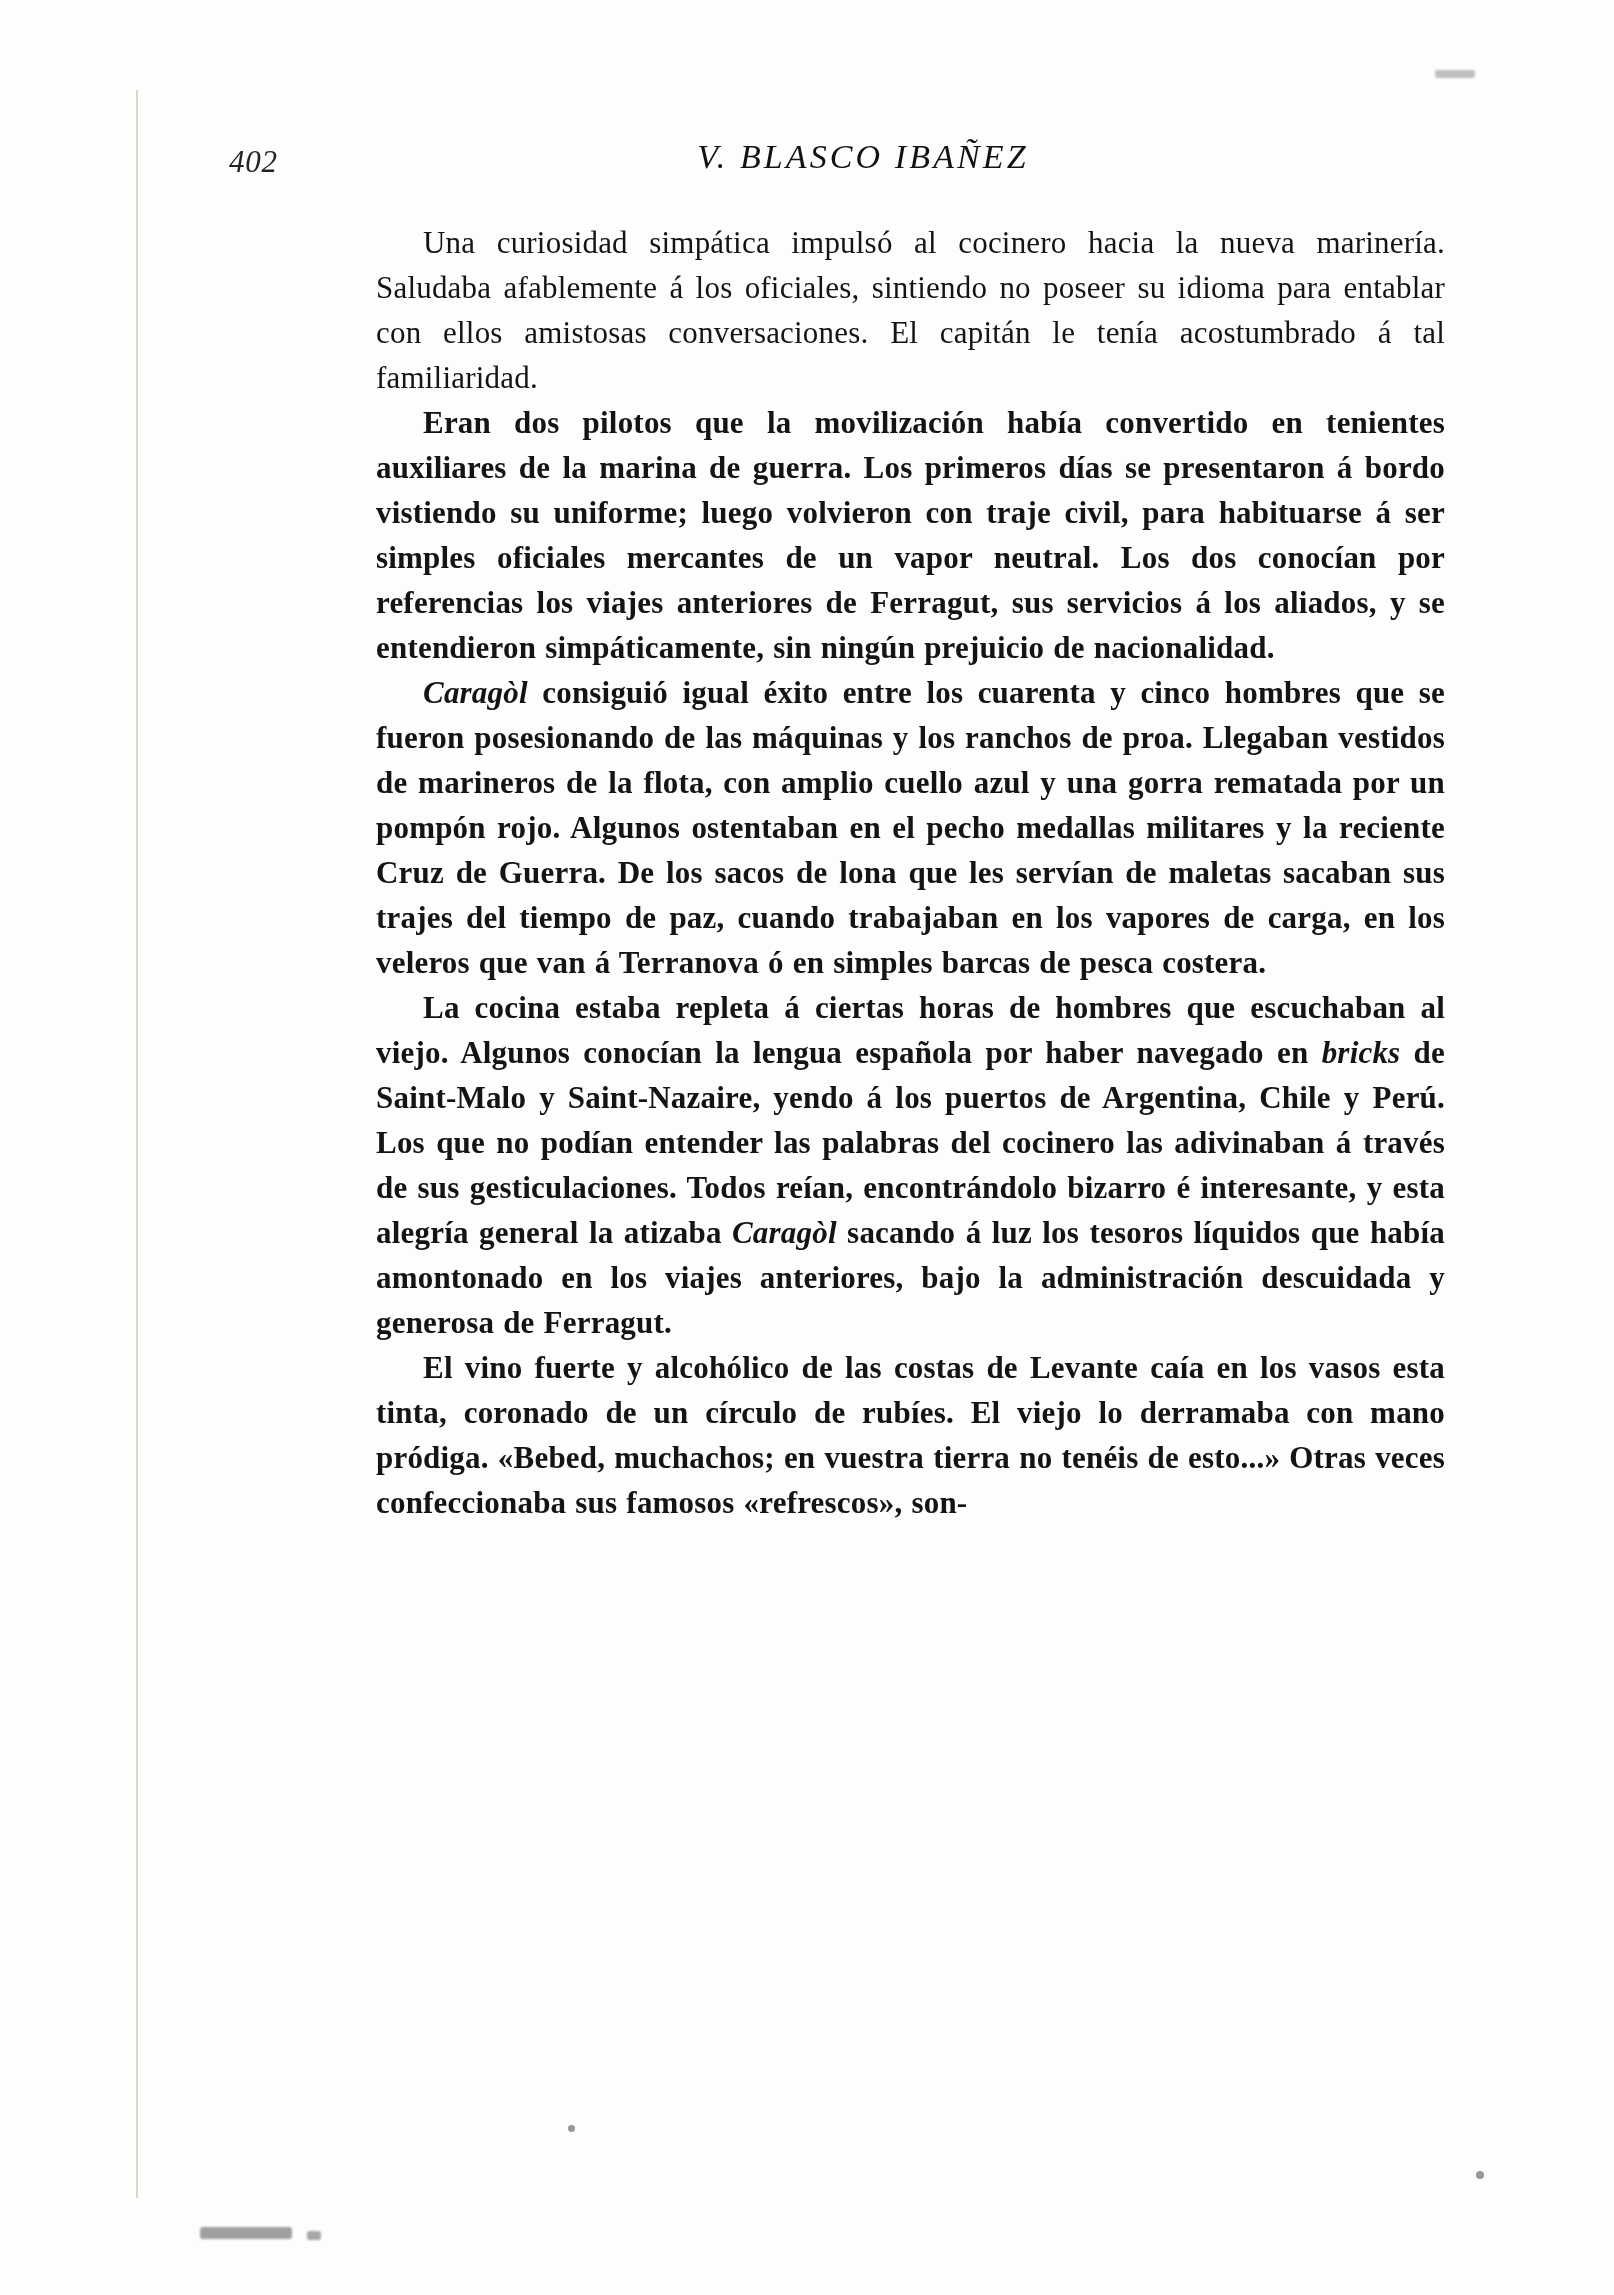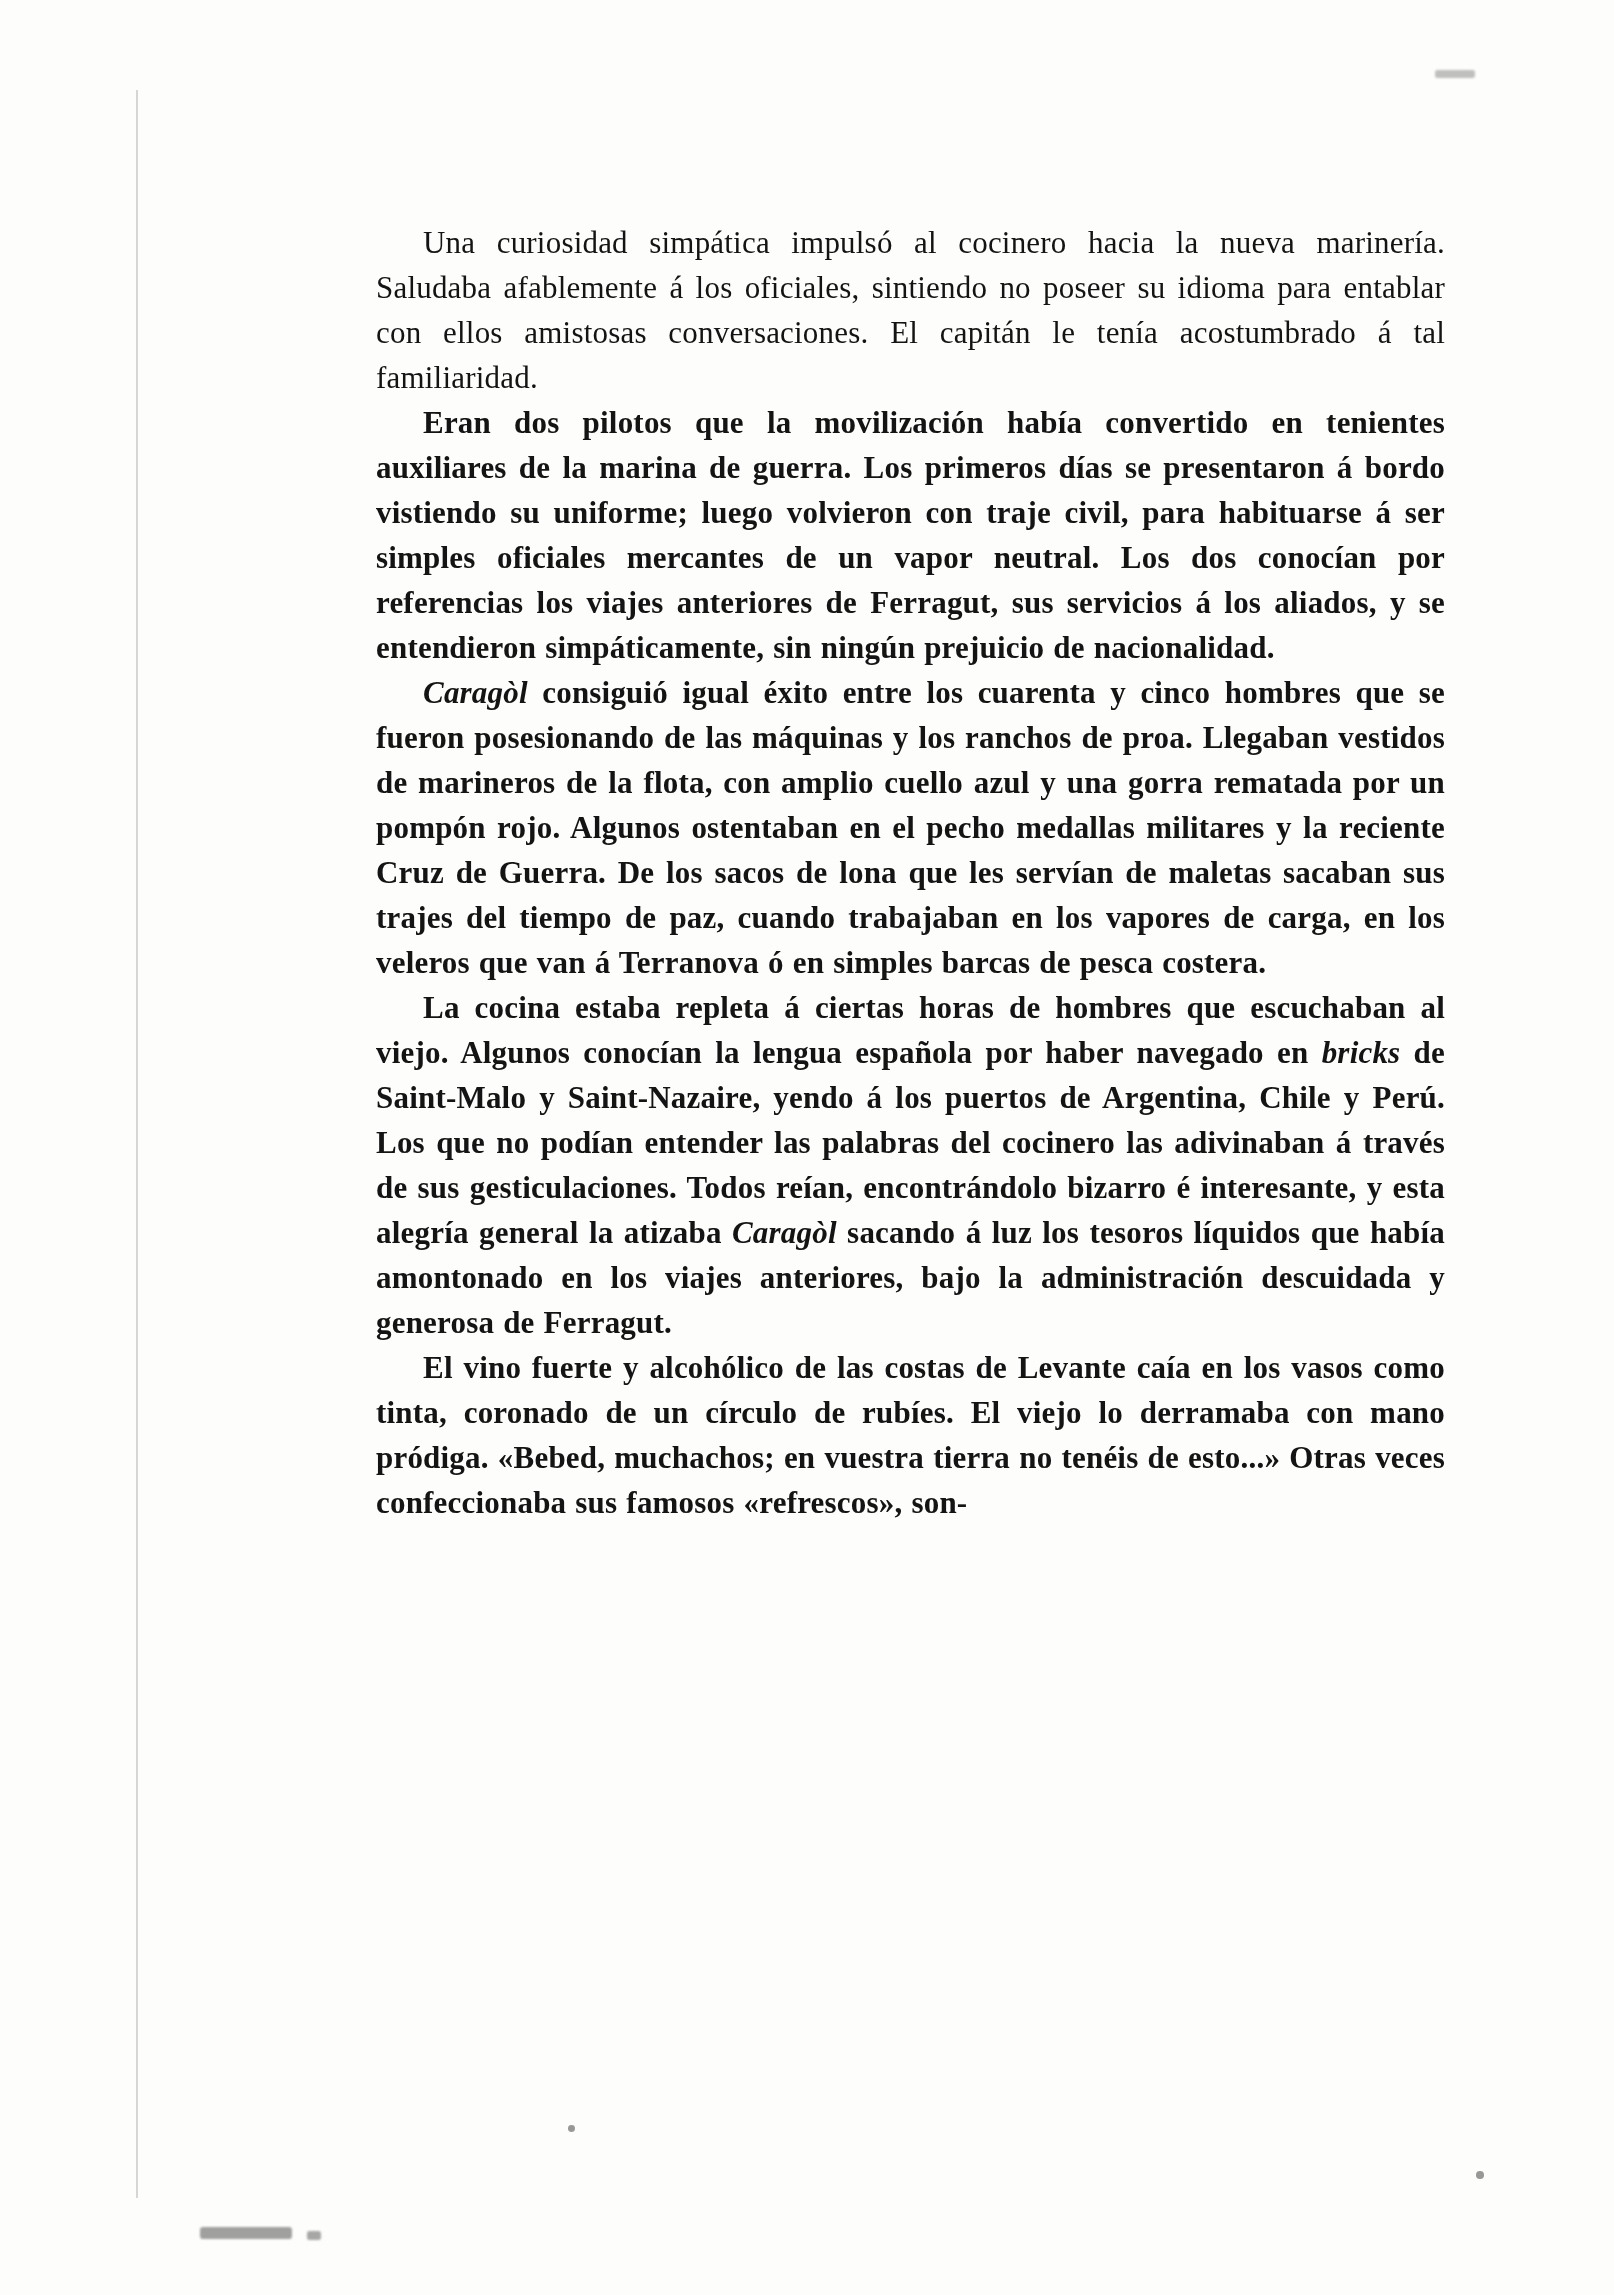--- a/index.html
+++ b/index.html
@@ -142,23 +142,27 @@
 
 <div class="page">
 
   <div class="margin-rule"></div>
   <div class="scan-speck-top"></div>
   <div class="scan-speck-bottom"></div>
   <div class="scan-speck-bottom2"></div>
   <div class="scan-dot-mid"></div>
   <div class="scan-dot-right"></div>
 
+  <header class="running-head">
+    <div class="folio">402</div>
+    <div class="book-title">V. BLASCO IBAÑEZ</div>
+  </header>
 
   <main class="textblock">
     <p class="para indent">Una curiosidad simpática impulsó al cocinero hacia la nueva marinería. Saludaba afablemente á los oficiales, sintiendo no poseer su idioma para entablar con ellos amistosas conversaciones. El capitán le tenía acostumbrado á tal familiaridad.</p>
     <p class="para indent">Eran dos pilotos que la movilización había convertido en tenientes auxiliares de la marina de guerra. Los primeros días se presentaron á bordo vistiendo su uniforme; luego volvieron con traje civil, para habituarse á ser simples oficiales mercantes de un vapor neutral. Los dos conocían por referencias los viajes anteriores de Ferragut, sus servicios á los aliados, y se entendieron simpáticamente, sin ningún prejuicio de nacionalidad.</p>
     <p class="para indent"><i>Caragòl</i><span> consiguió igual éxito entre los cuarenta y cinco hombres que se fueron posesionando de las máquinas y los ranchos de proa. Llegaban vestidos de marineros de la flota, con amplio cuello azul y una gorra rematada por un pompón rojo. Algunos ostentaban en el pecho medallas militares y la reciente Cruz de Guerra. De los sacos de lona que les servían de maletas sacaban sus trajes del tiempo de paz, cuando trabajaban en los vapores de carga, en los veleros que van á Terranova ó en simples barcas de pesca costera.</span></p>
     <p class="para indent"><span>La cocina estaba repleta á ciertas horas de hombres que escuchaban al viejo. Algunos conocían la lengua española por haber navegado en </span><i>bricks</i><span> de Saint-Malo y Saint-Nazaire, yendo á los puertos de Argentina, Chile y Perú. Los que no podían entender las palabras del cocinero las adivinaban á través de sus gesticulaciones. Todos reían, encontrándolo bizarro é interesante, y esta alegría general la atizaba </span><i>Caragòl</i><span> sacando á luz los tesoros líquidos que había amontonado en los viajes anteriores, bajo la administración descuidada y generosa de Ferragut.</span></p>
-    <p class="para indent">El vino fuerte y alcohólico de las costas de Levante caía en los vasos como tinta, coronado de un círculo de rubíes. El viejo lo derramaba con mano pródiga. «Bebed, muchachos; en vuestra tierra no tenéis de esto...» Otras veces confeccionaba sus famosos «refrescos», son-</p>
+    <p class="para indent">El vino fuerte y alcohólico de las costas de Levante caía en los vasos esta tinta, coronado de un círculo de rubíes. El viejo lo derramaba con mano pródiga. «Bebed, muchachos; en vuestra tierra no tenéis de esto...» Otras veces confeccionaba sus famosos «refrescos», son-</p>
   </main>
 
 </div>
 
 
 </body></html>

